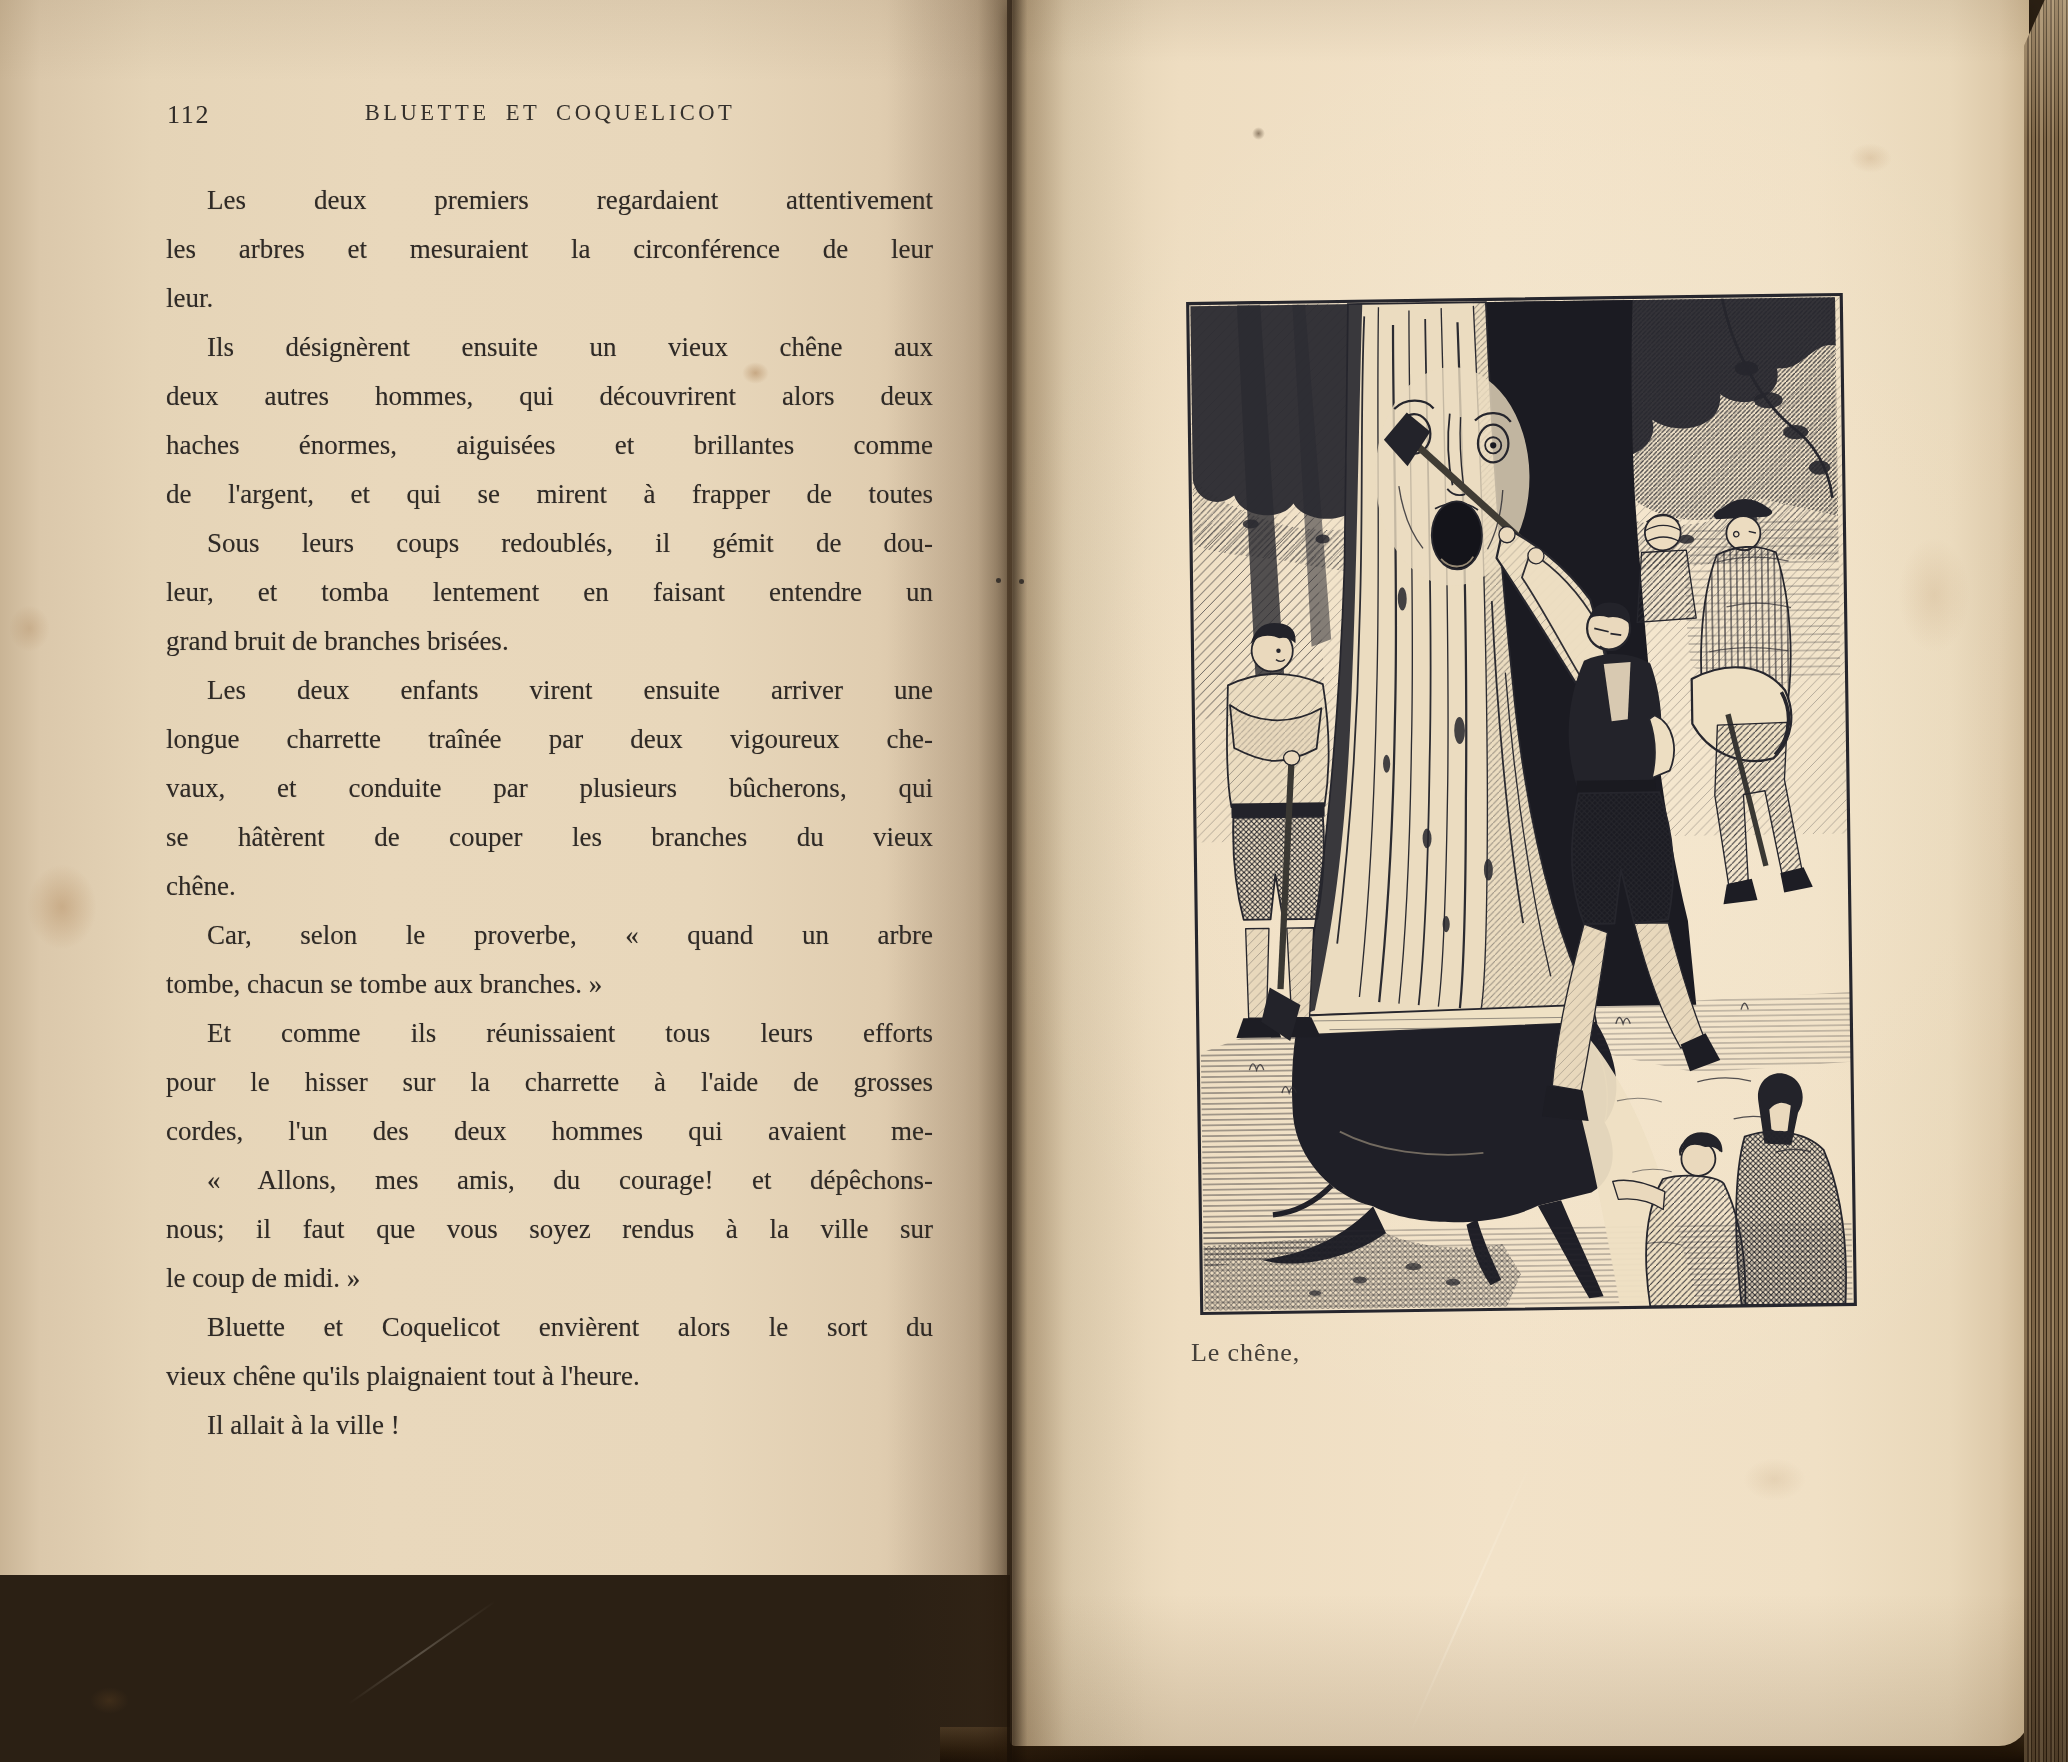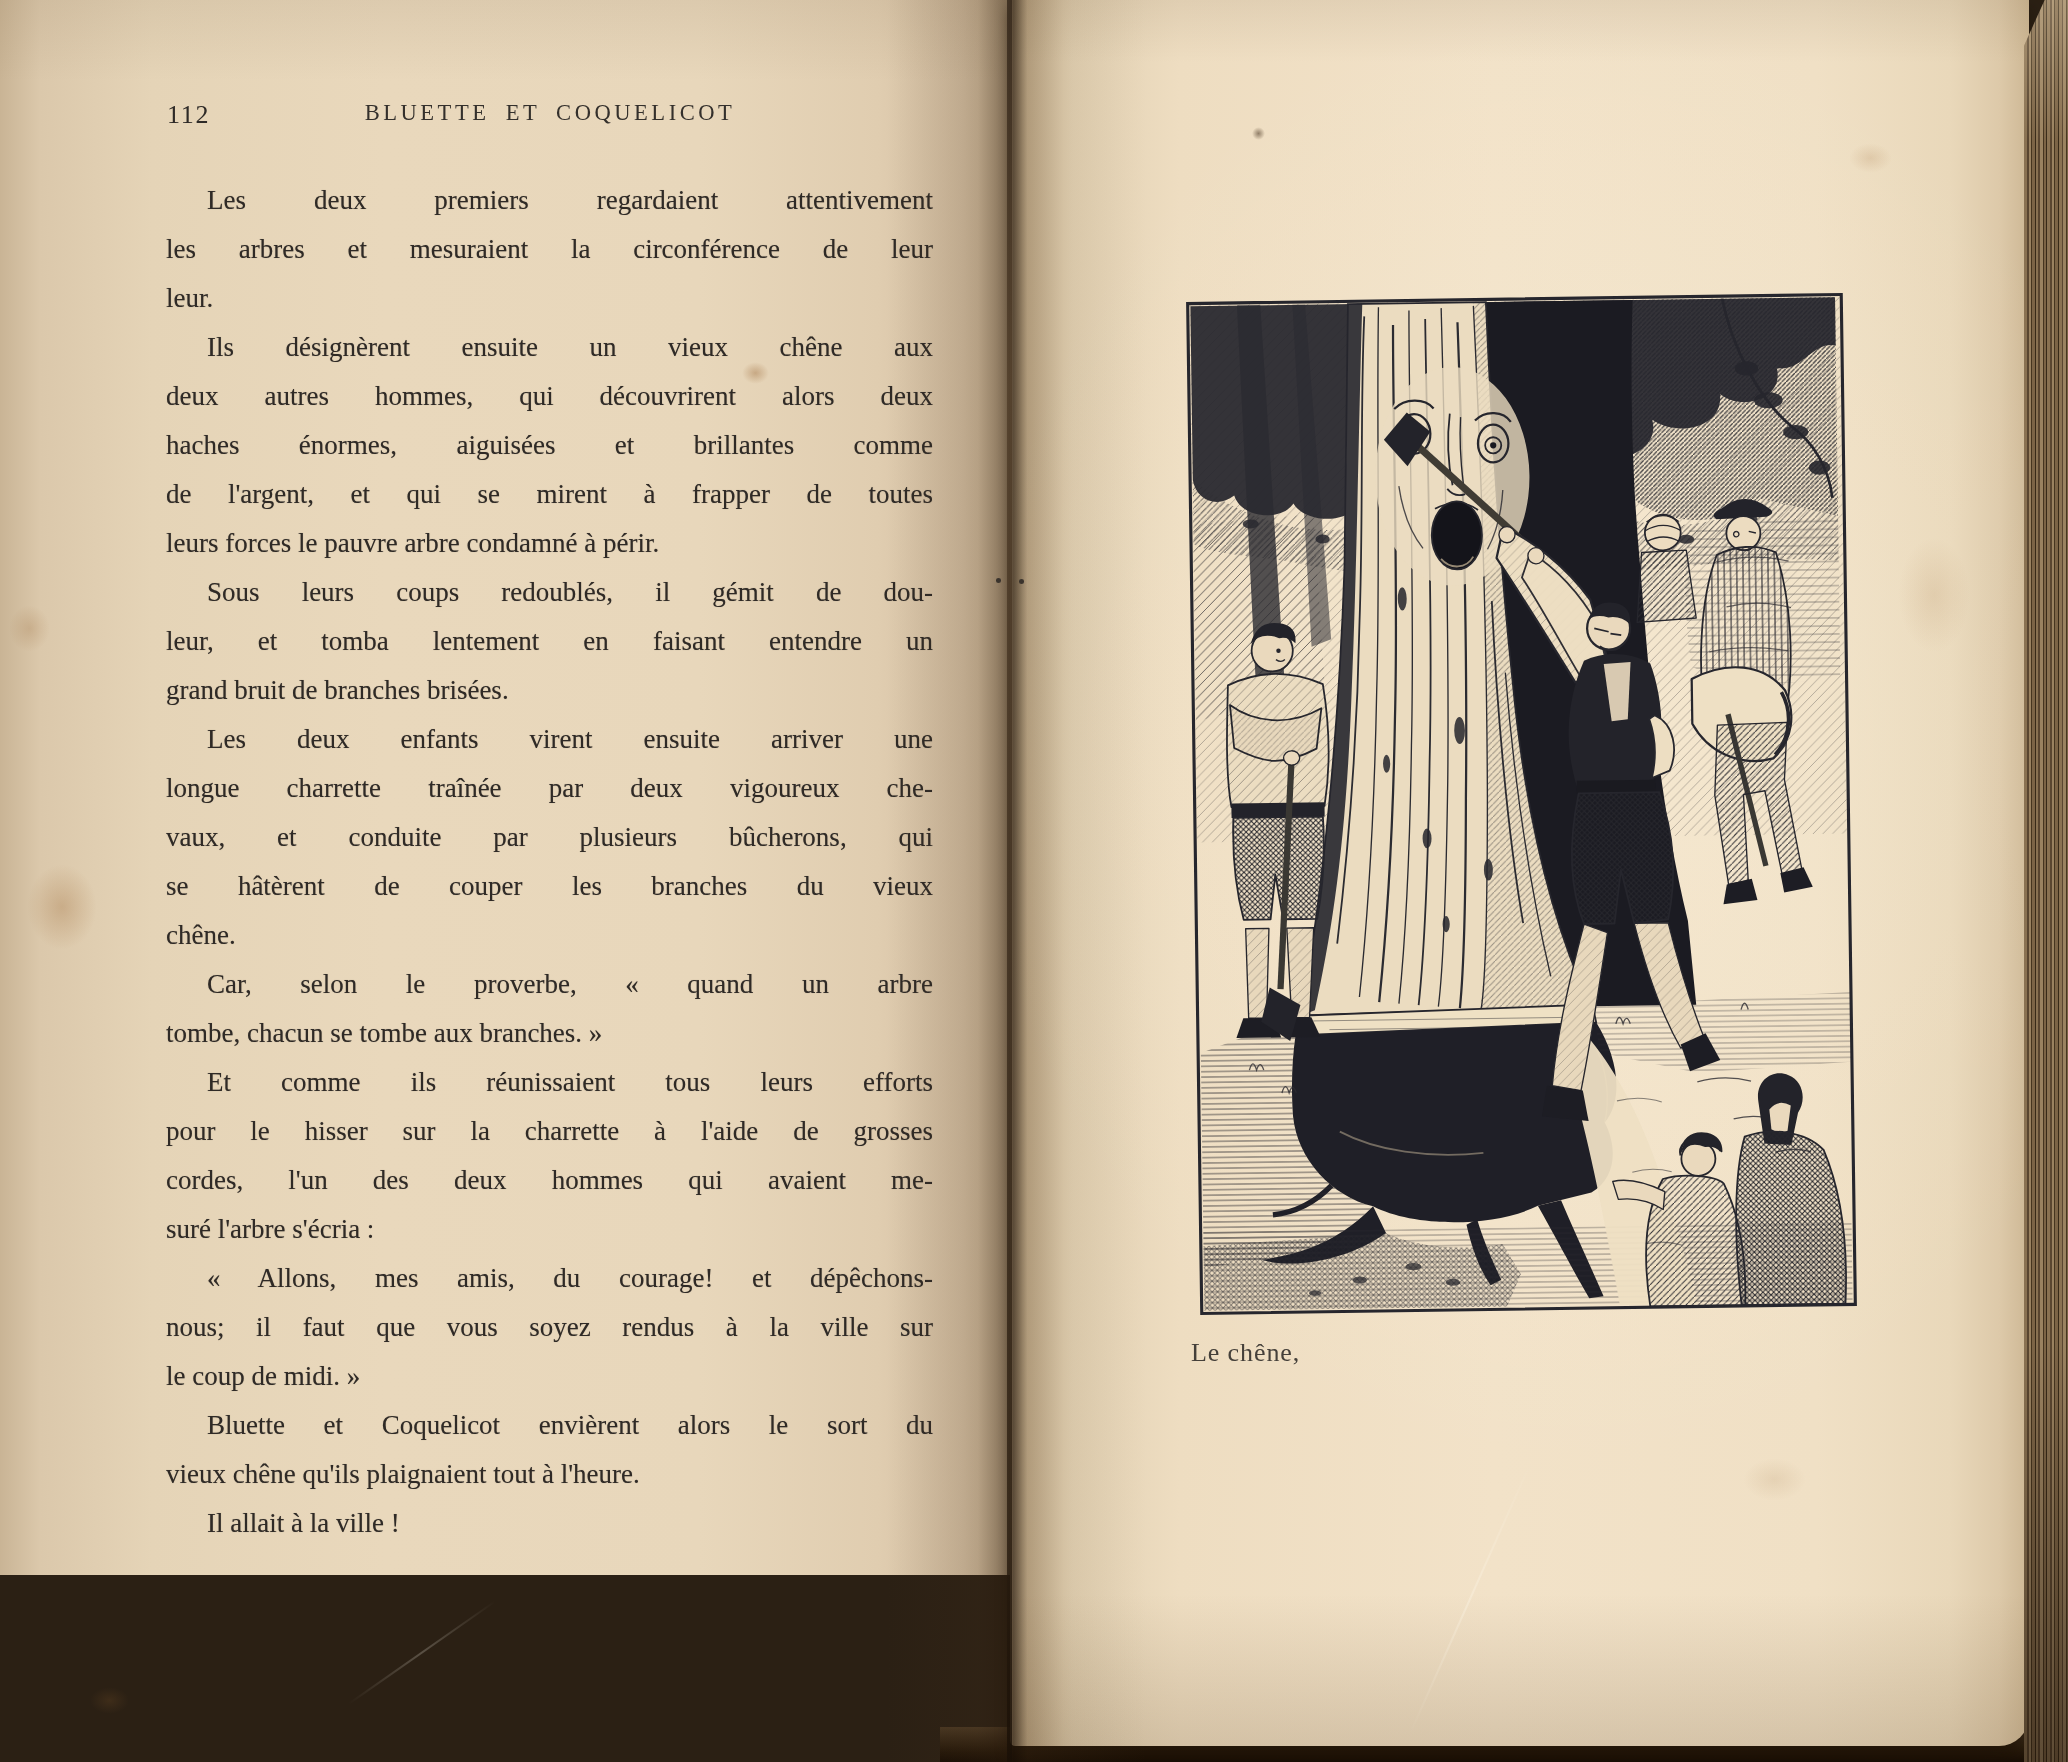--- a/index.html
+++ b/index.html
@@ -123,21 +123,20 @@
         <div class="para">
           <div class="line first">Les deux premiers regardaient attentivement</div>
           <div class="line">les arbres et mesuraient la circonférence de leur</div>
           <div class="line plast">leur.</div>
         </div>
         <div class="para">
           <div class="line first">Ils désignèrent ensuite un vieux chêne aux</div>
           <div class="line">deux autres hommes, qui découvrirent alors deux</div>
           <div class="line">haches énormes, aiguisées et brillantes comme</div>
           <div class="line">de l'argent, et qui se mirent à frapper de toutes</div>
-          <div class="line plast">leurs forces le pauvre arbre condamné à périr.</div>
         </div>
         <div class="para">
           <div class="line first">Sous leurs coups redoublés, il gémit de dou-</div>
           <div class="line">leur, et tomba lentement en faisant entendre un</div>
           <div class="line plast">grand bruit de branches brisées.</div>
         </div>
         <div class="para">
           <div class="line first">Les deux enfants virent ensuite arriver une</div>
           <div class="line">longue charrette traînée par deux vigoureux che-</div>
           <div class="line">vaux, et conduite par plusieurs bûcherons, qui</div>
@@ -145,21 +144,20 @@
           <div class="line plast">chêne.</div>
         </div>
         <div class="para">
           <div class="line first">Car, selon le proverbe, « quand un arbre</div>
           <div class="line plast">tombe, chacun se tombe aux branches. »</div>
         </div>
         <div class="para">
           <div class="line first">Et comme ils réunissaient tous leurs efforts</div>
           <div class="line">pour le hisser sur la charrette à l'aide de grosses</div>
           <div class="line">cordes, l'un des deux hommes qui avaient me-</div>
-          <div class="line plast">suré l'arbre s'écria :</div>
         </div>
         <div class="para">
           <div class="line first">« Allons, mes amis, du courage! et dépêchons-</div>
           <div class="line">nous; il faut que vous soyez rendus à la ville sur</div>
           <div class="line plast">le coup de midi. »</div>
         </div>
         <div class="para">
           <div class="line first">Bluette et Coquelicot envièrent alors le sort du</div>
           <div class="line plast">vieux chêne qu'ils plaignaient tout à l'heure.</div>
         </div>

